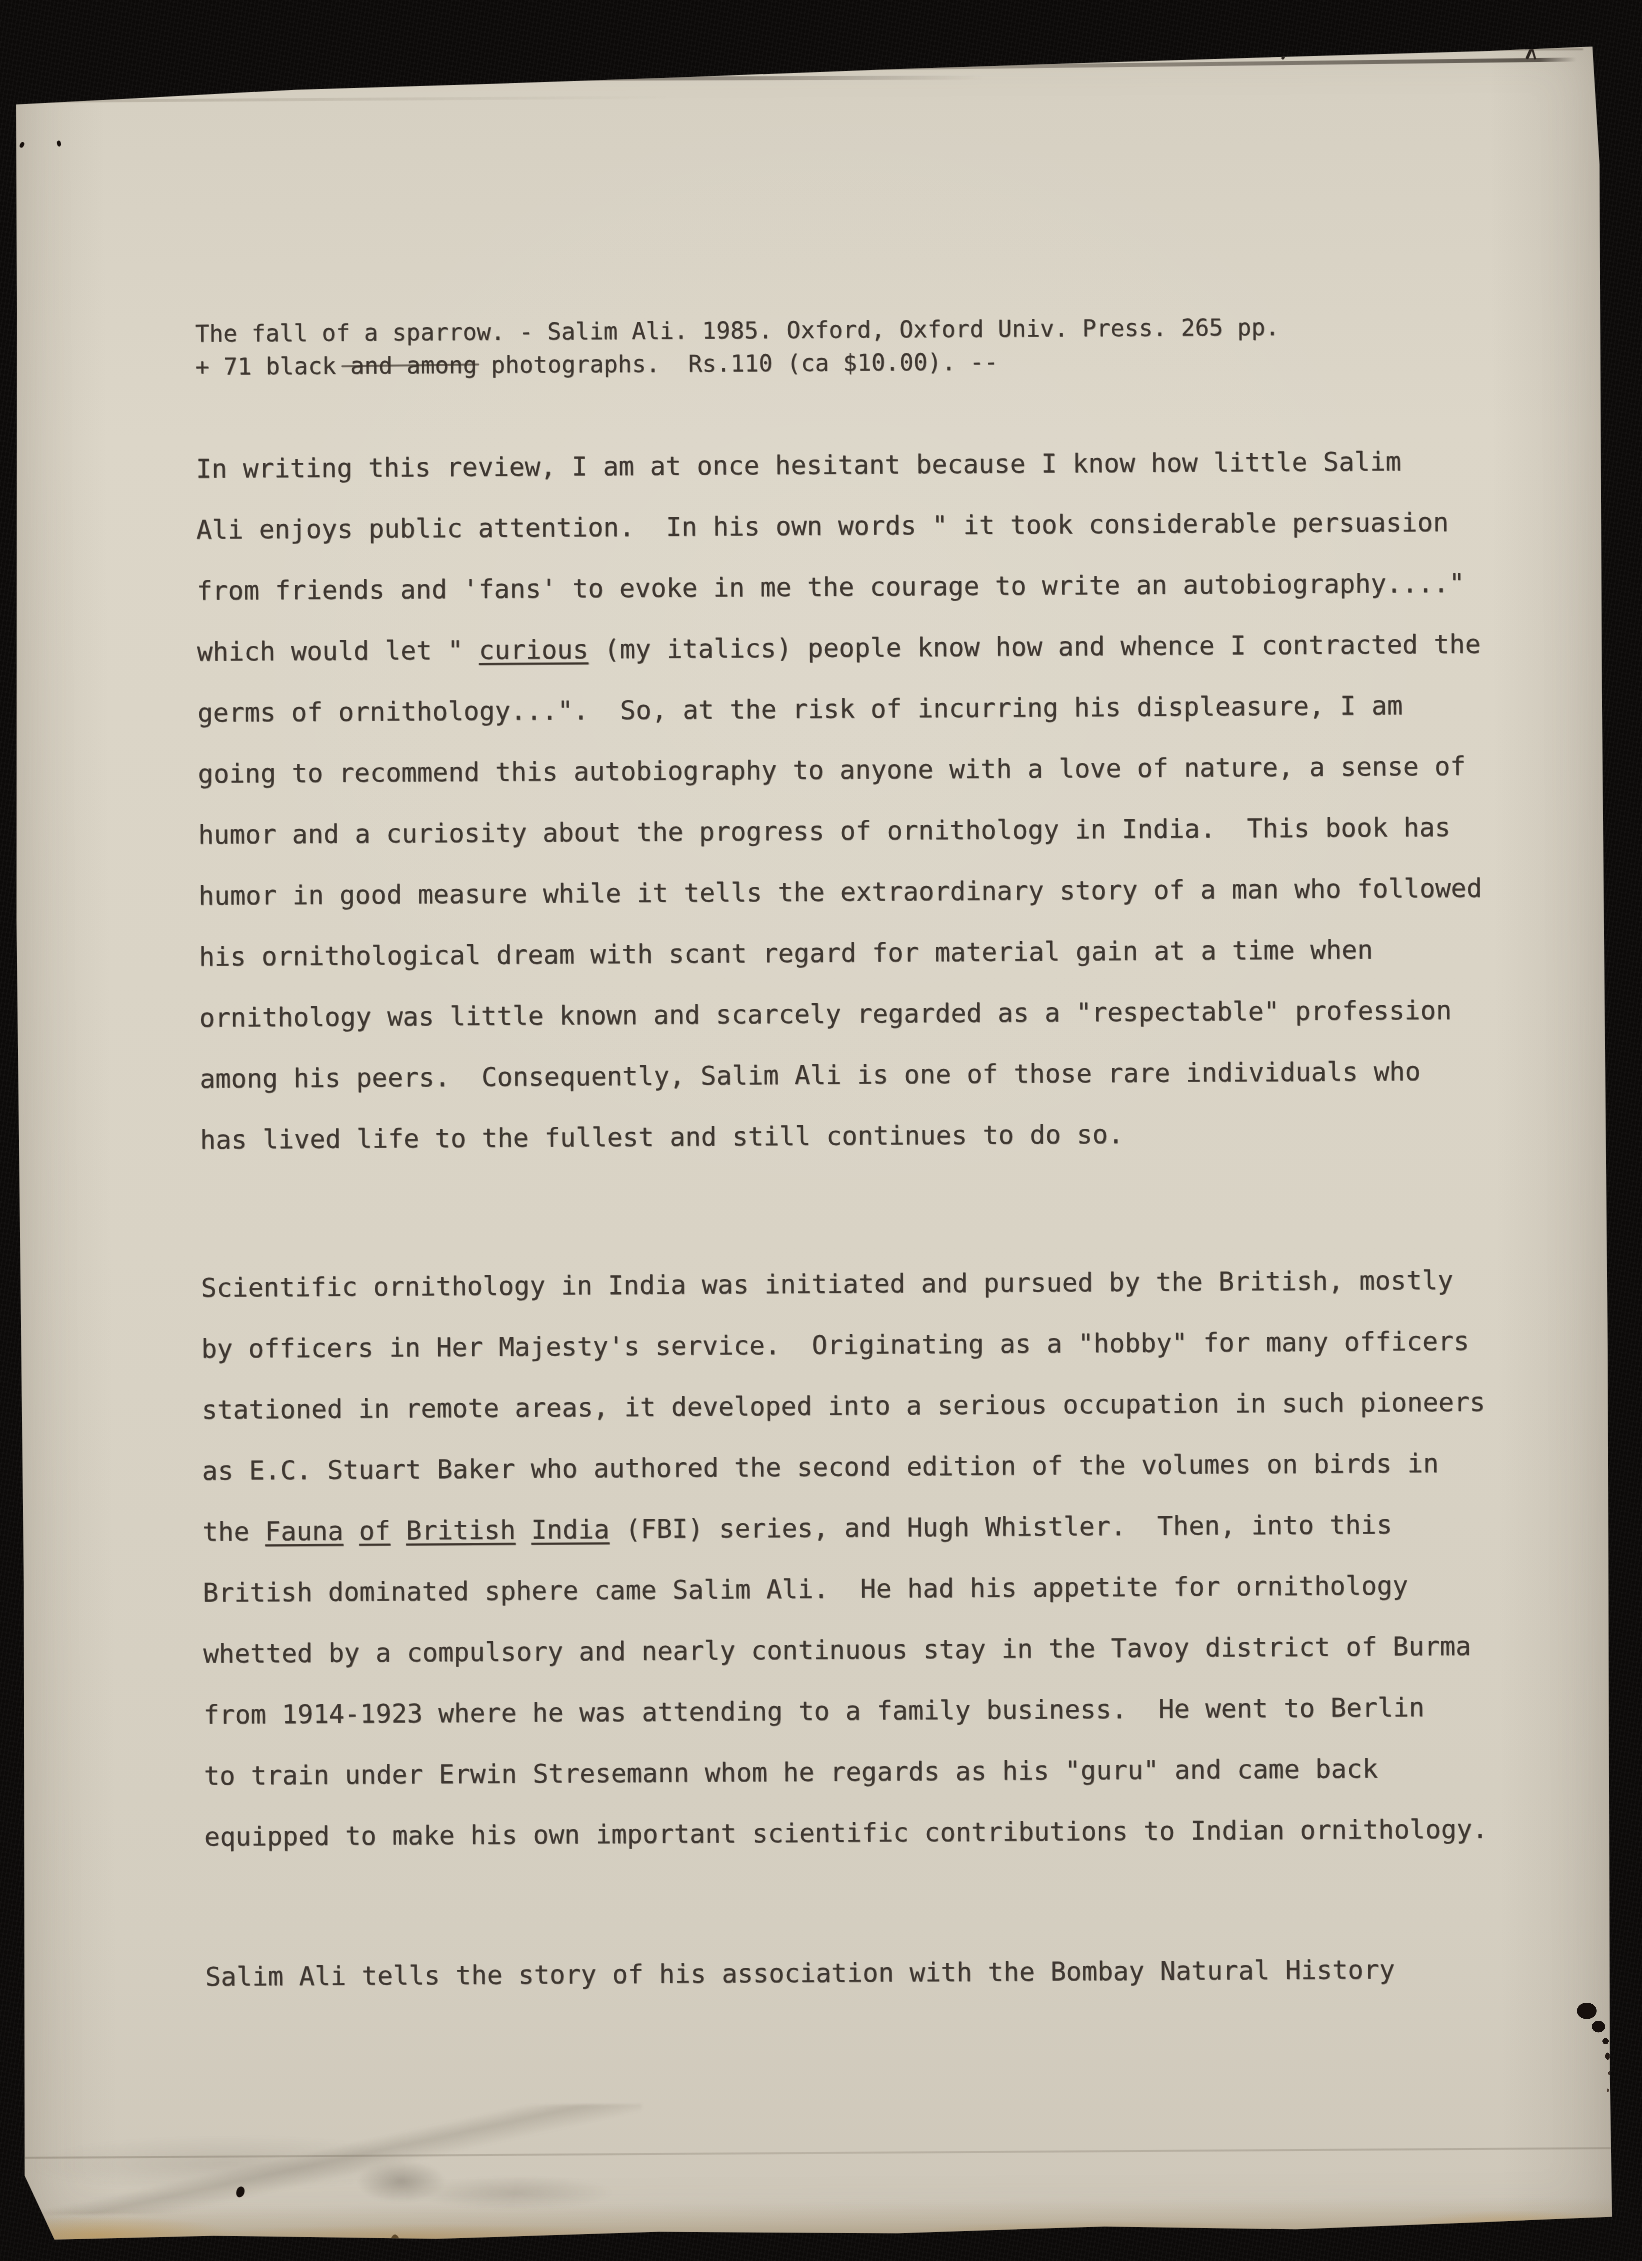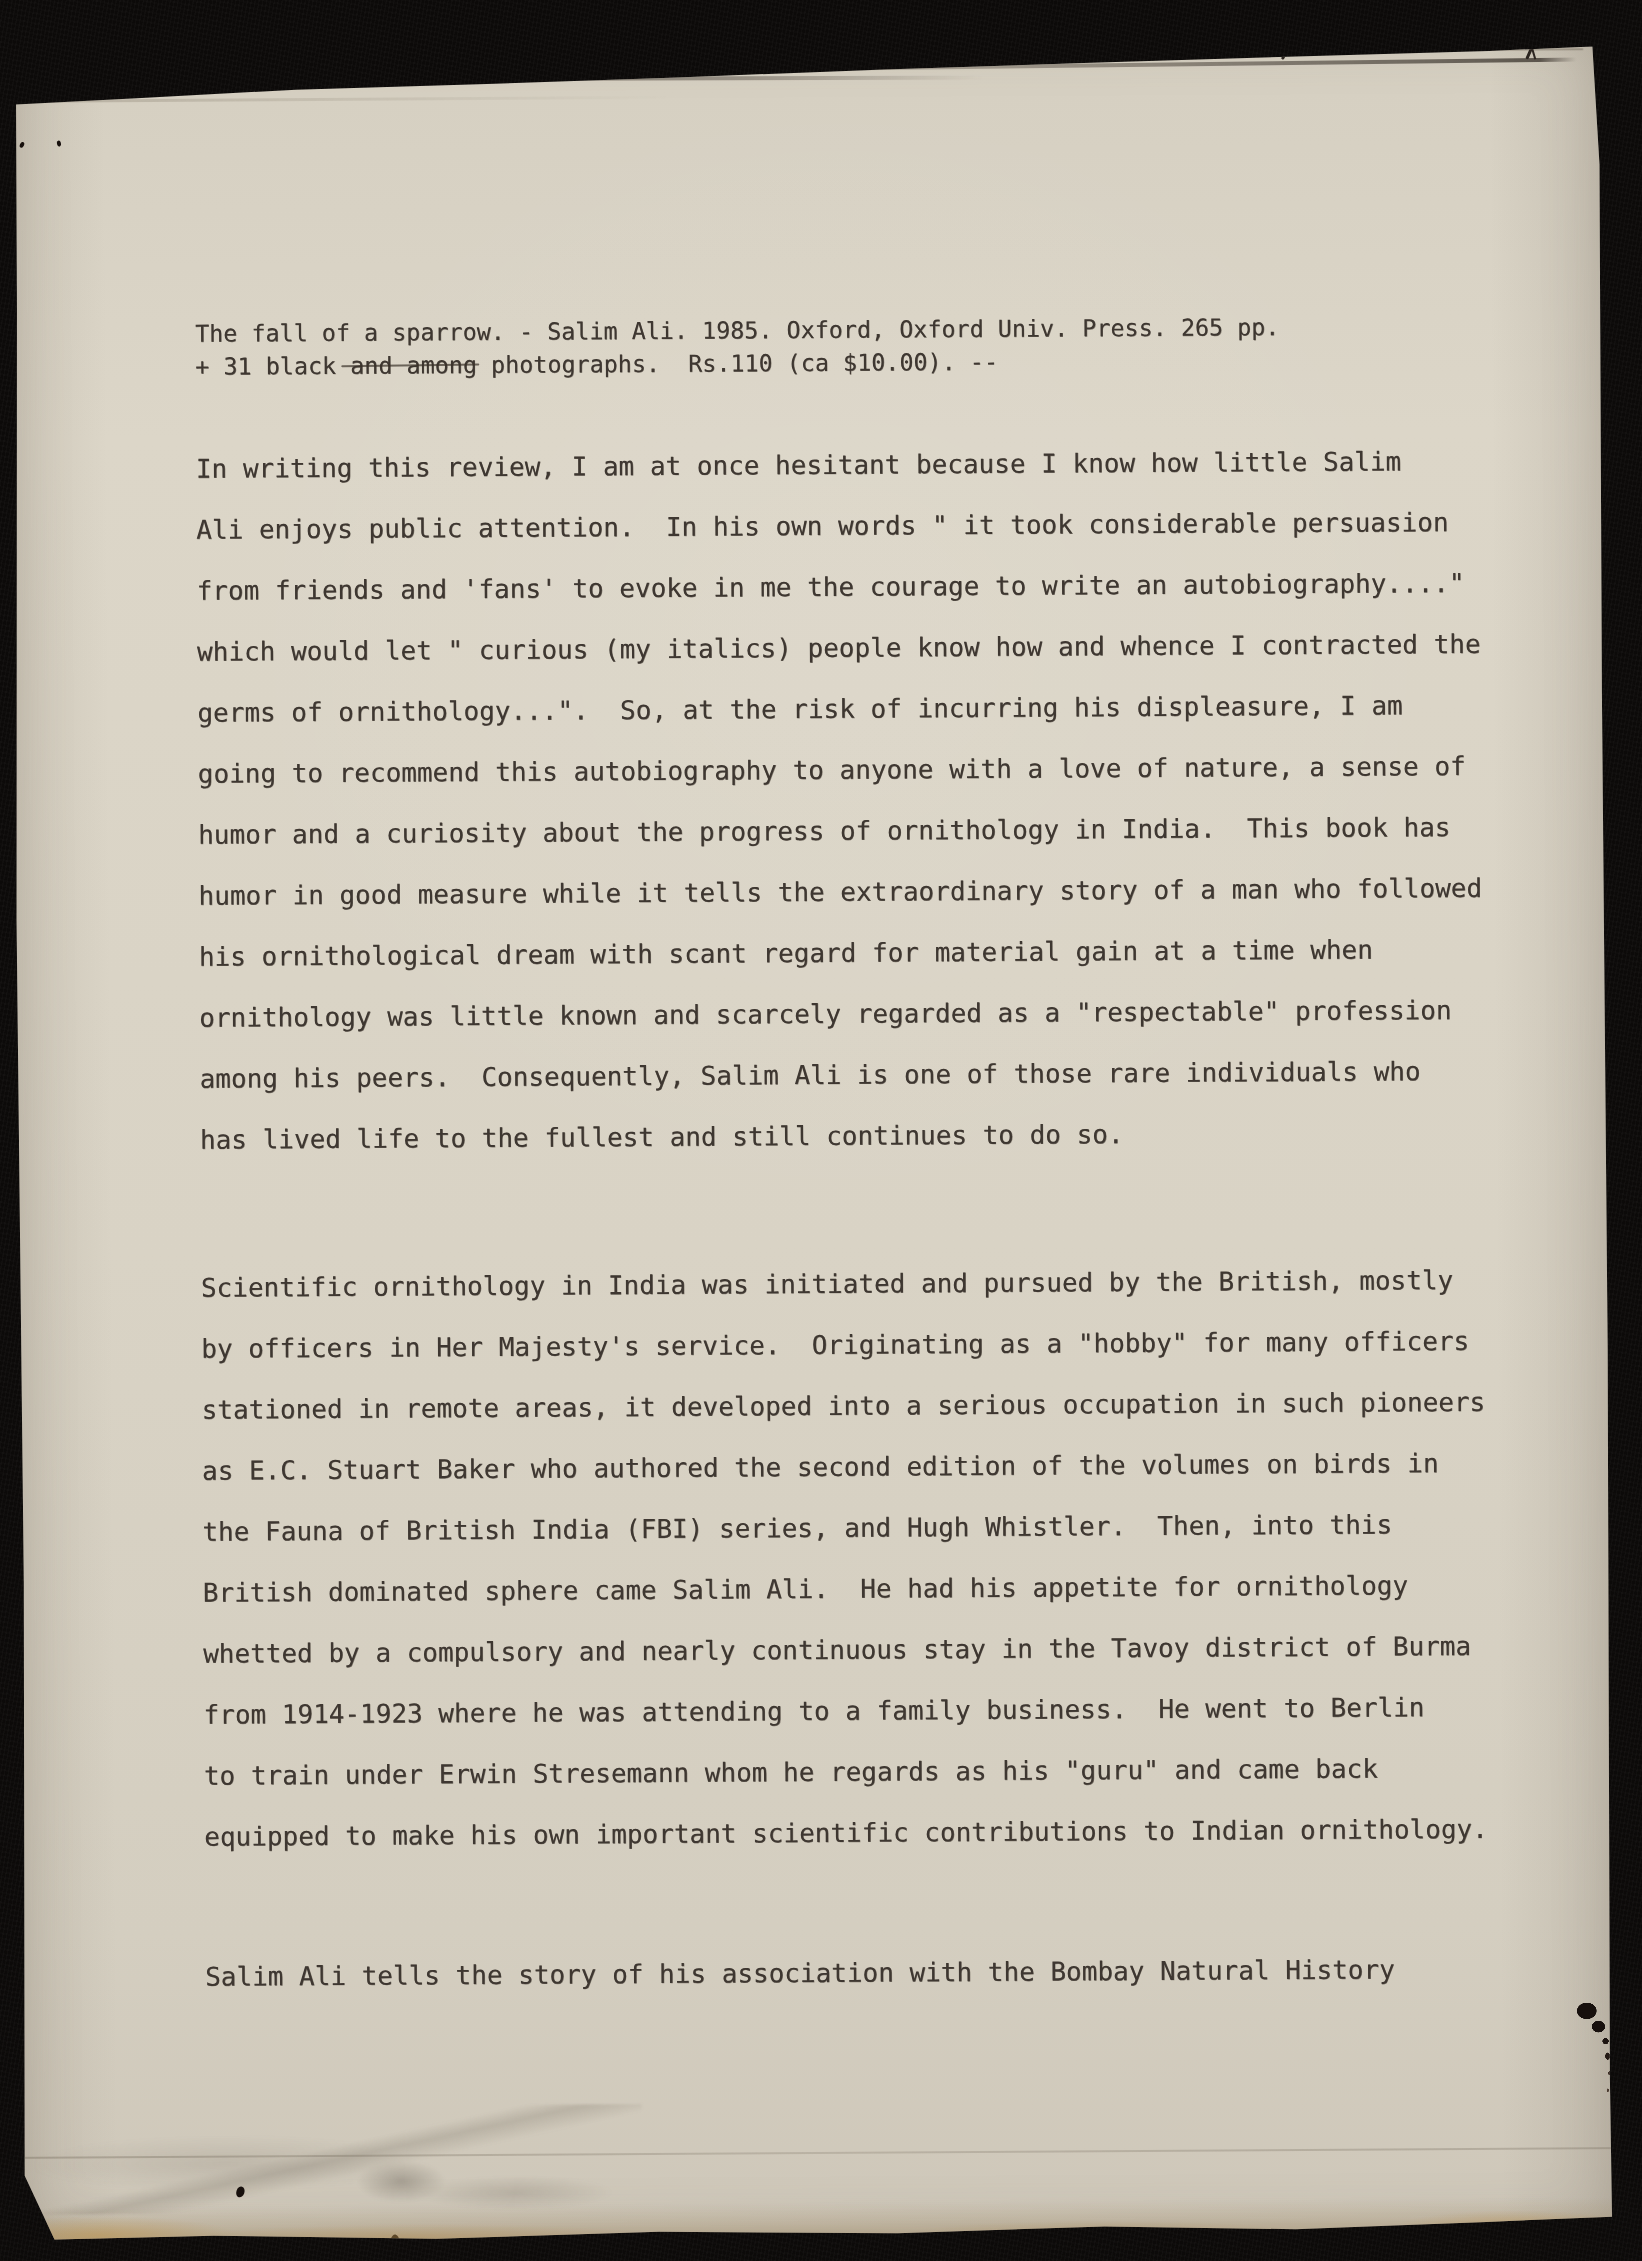--- a/index.html
+++ b/index.html
@@ -26,21 +26,21 @@
       0.15% 97%, 0.32% 70%, 0.12% 40%, 0.38% 12%);
   }
   .typed{position:absolute;white-space:pre;color:var(--ink,#3e3731);
     text-shadow:0.4px 0.4px 0.4px rgba(52,44,36,0.55);}
   .typed .line{display:block;}
   .citation{left:184px;top:277px;font-size:23.4px;line-height:33px;}
   .para{left:184px;font-size:26px;line-height:61px;}
   .para-1{top:398px;}
   .para-2{top:1217px;}
   .para-3{top:1906px;}
-  .underline{text-decoration-thickness:2.2px;text-underline-offset:4.4px;
+  .underline{text-decoration:underline;text-decoration-thickness:2.2px;text-underline-offset:4.4px;
     text-decoration-color:rgba(50,42,35,0.85);text-align:right;}
   .strike{position:relative;}
   .strike::after{content:"";position:absolute;left:-8.8px;right:-2.5px;top:46%;height:1.9px;
     background:rgba(58,50,42,0.7);transform:rotate(-0.4deg);border-radius:1.3px;}
   
   .pencil{position:absolute;border-radius:2.5px;filter:blur(0.6px);}
   .pencil-1{left:25px;top:38px;width:948px;height:3.8px;transform:rotate(0.2deg);
     background:linear-gradient(90deg, transparent, rgba(70,60,50,.45) 8%, rgba(58,50,43,.55) 45%, rgba(62,54,46,.4) 75%, transparent);}
   .pencil-2{left:657px;top:28px;width:910px;height:3.8px;transform:rotate(-0.35deg);
     background:linear-gradient(90deg, transparent, rgba(85,75,62,.3) 20%, rgba(52,45,38,.6) 80%, rgba(45,38,32,.7) 96%, transparent);}
@@ -87,21 +87,21 @@
 <div class="paper">
   <div class="pencil pencil-3"></div>
   <div class="pencil pencil-1"></div>
   <div class="pencil pencil-2"></div>
   <div class="pencil pencil-4"></div>
   <div class="tick tick-1"></div>
   <div class="tick tick-2"></div>
   <div class="dot dot-3"></div>
   <div class="dot dot-4"></div>
 
-  <div class="typed citation"><div class="line"><span>The fall of a sparrow. - Salim Ali. 1985. Oxford, Oxford Univ. Press. 265 pp.</span></div><div class="line"><span>+ 31 black </span><span class="strike">and among</span><span> photographs.  Rs.110 (ca $10.00). --</span></div></div>
+  <div class="typed citation"><div class="line"><span>The fall of a sparrow. - Salim Ali. 1985. Oxford, Oxford Univ. Press. 265 pp.</span></div><div class="line"><span>+ 71 black </span><span class="strike">and among</span><span> photographs.  Rs.110 (ca $10.00). --</span></div></div>
   <div class="typed para para-1"><div class="line"><span>In writing this review, I am at once hesitant because I know how little Salim</span></div><div class="line"><span>Ali enjoys public attention.  In his own words " it took considerable persuasion</span></div><div class="line"><span>from friends and 'fans' to evoke in me the courage to write an autobiography...."</span></div><div class="line"><span>which would let " </span><span class="underline">curious</span><span> (my italics) people know how and whence I contracted the</span></div><div class="line"><span>germs of ornithology...".  So, at the risk of incurring his displeasure, I am</span></div><div class="line"><span>going to recommend this autobiography to anyone with a love of nature, a sense of</span></div><div class="line"><span>humor and a curiosity about the progress of ornithology in India.  This book has</span></div><div class="line"><span>humor in good measure while it tells the extraordinary story of a man who followed</span></div><div class="line"><span>his ornithological dream with scant regard for material gain at a time when</span></div><div class="line"><span>ornithology was little known and scarcely regarded as a "respectable" profession</span></div><div class="line"><span>among his peers.  Consequently, Salim Ali is one of those rare individuals who</span></div><div class="line"><span>has lived life to the fullest and still continues to do so.</span></div></div>
   <div class="typed para para-2"><div class="line"><span>Scientific ornithology in India was initiated and pursued by the British, mostly</span></div><div class="line"><span>by officers in Her Majesty's service.  Originating as a "hobby" for many officers</span></div><div class="line"><span>stationed in remote areas, it developed into a serious occupation in such pioneers</span></div><div class="line"><span>as E.C. Stuart Baker who authored the second edition of the volumes on birds in</span></div><div class="line"><span>the </span><span class="underline">Fauna</span><span> </span><span class="underline">of</span><span> </span><span class="underline">British</span><span> </span><span class="underline">India</span><span> (FBI) series, and Hugh Whistler.  Then, into this</span></div><div class="line"><span>British dominated sphere came Salim Ali.  He had his appetite for ornithology</span></div><div class="line"><span>whetted by a compulsory and nearly continuous stay in the Tavoy district of Burma</span></div><div class="line"><span>from 1914-1923 where he was attending to a family business.  He went to Berlin</span></div><div class="line"><span>to train under Erwin Stresemann whom he regards as his "guru" and came back</span></div><div class="line"><span>equipped to make his own important scientific contributions to Indian ornithology.</span></div></div>
   <div class="typed para para-3"><div class="line"><span>Salim Ali tells the story of his association with the Bombay Natural History</span></div></div>
 
   <div class="crease"></div>
   <div class="smudge"></div>
   <div class="ink-blob"></div>
   <div class="dot dot-1"></div>
   <div class="dot dot-2"></div>
   <div class="stain-bottom"></div>

